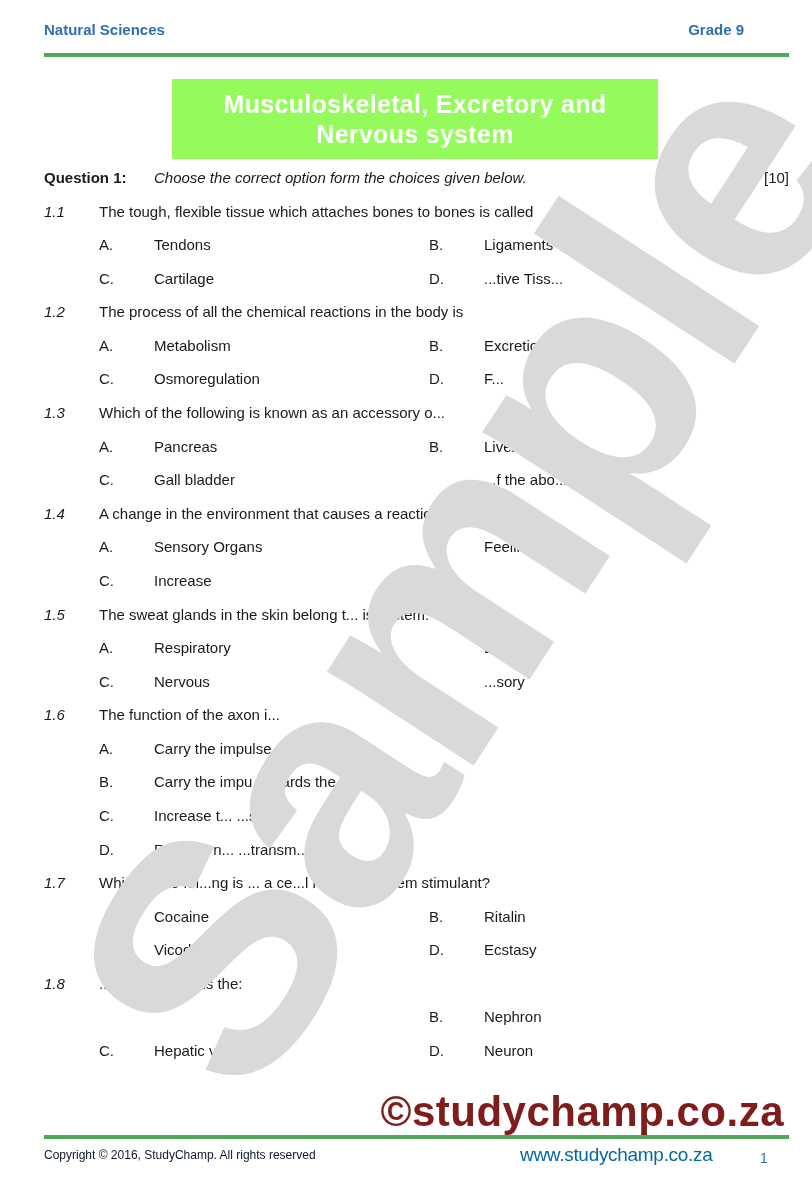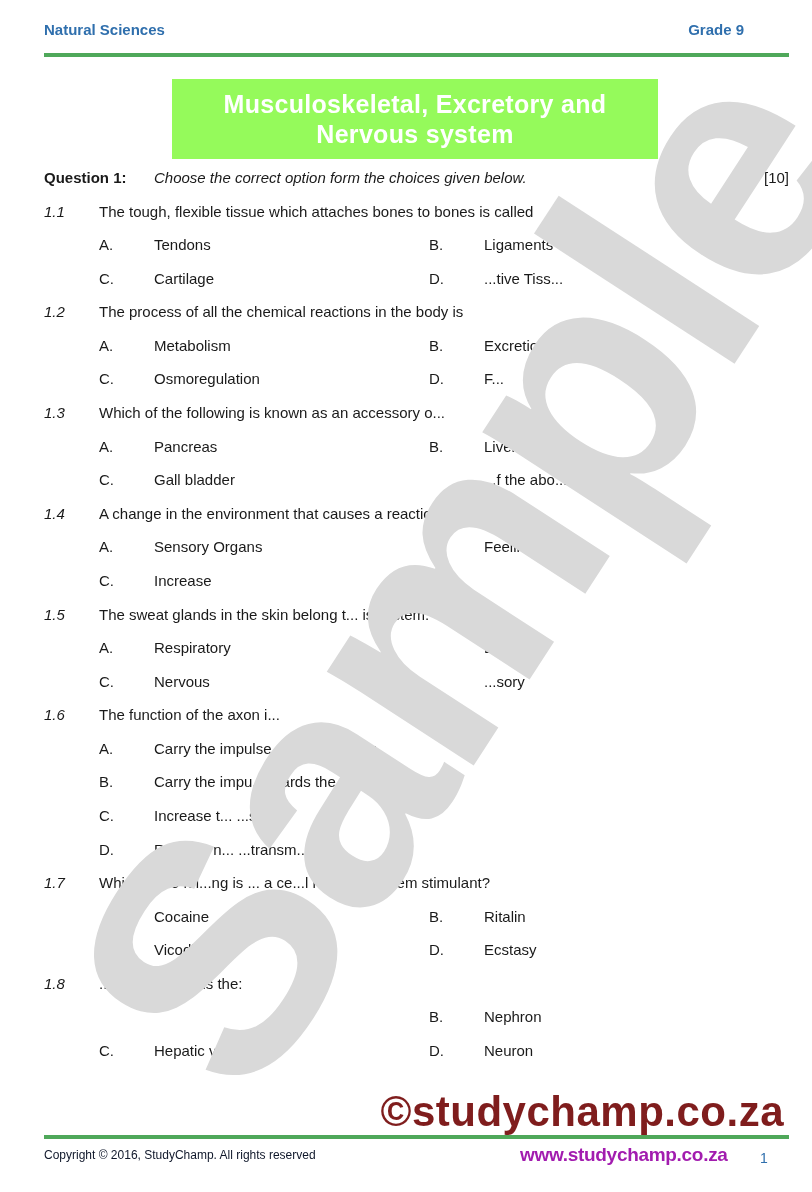--- a/index.html
+++ b/index.html
@@ -45,21 +45,21 @@
       position: absolute; left: 0; top: 0; width: 812px; height: 1192px; pointer-events: none;
     }
     .wm-url {
       position: absolute; right: 28px; top: 1088px; font-size: 42px; font-weight: bold;
       color: #7f1d1d; letter-spacing: 0.5px;
     }
     .footer-copy {
       position: absolute; left: 44px; top: 1148px; font-size: 12px; color: #0f172a;
     }
     .footer-url {
-      position: absolute; left: 520px; top: 1144px; font-size: 19px; font-weight: bold; color: #a21caf;
+      position: absolute; left: 520px; top: 1144px; font-size: 19px; font-weight: normal; color: #0369a1;
       letter-spacing: -0.3px;
     }
     .footer-page {
       position: absolute; left: 760px; top: 1150px; font-size: 14px; color: #2f6fad;
     }
   </style>
 </head>
 <body>
 
 <div class="page-header">

